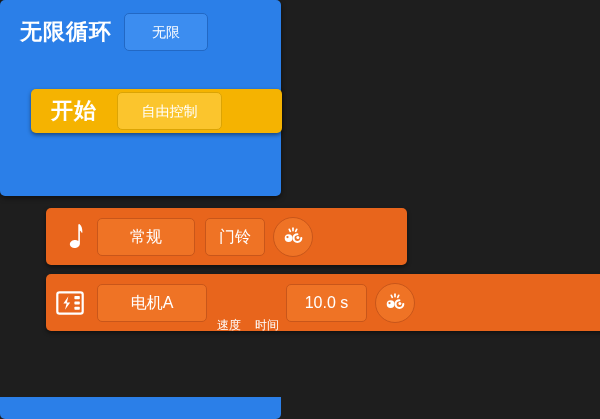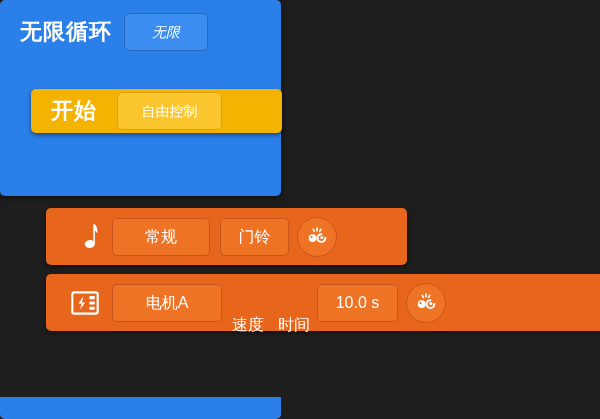--- a/index.html
+++ b/index.html
@@ -104,38 +104,37 @@
     font-weight: 700;
     letter-spacing: 1px;
   }
   #loop-header .field {
     margin-left: 12px;
     width: 84px;
     height: 38px;
     background: #3c8df0;
     border: 1px solid #2268c4;
     font-size: 14px;
-    font-style: italic;
   }
   
   #loop-footer {
     position: absolute;
     left: 0;
     bottom: 0;
     width: 281px;
     height: 22px;
     background: #2b7fe8;
     border-radius: 0 0 5px 5px;
   }
 
   
   .cmd-block {
     background: #e8651c;
     box-shadow: 0 2px 4px rgba(0,0,0,0.45);
-    padding-left: 22px;
+    padding-left: 7px;
     border-radius: 5px;
   }
   .cmd-block .field {
     background: #ef7325;
     border: 1px solid #c8561a;
     font-size: 16px;
     height: 38px;
   }
 
   #music-block {
@@ -158,28 +157,28 @@
     display: flex;
     align-items: center;
     justify-content: center;
   }
 
   .gap-sm { width: 10px; flex: 0 0 10px; }
   .gap-xs { width: 7px;  flex: 0 0 7px; }
 
   
   .w-music-kind  { width: 98px; }
-  .w-music-sound { width: 69px; }
+  .w-music-sound { width: 60px; }
   .w-motor-port  { width: 110px; }
   .w-motor-speed { width: 68px; }
   .w-motor-time  { width: 81px; text-align: center; }
 
   .inline-text {
     color: #ffffff;
-    font-size: 16px;
+    font-size: 12px;
     white-space: nowrap;
     line-height: 1;
     margin-top: 44px;
   }
 
   
   .run-btn {
     width: 38px;
     height: 38px;
     flex: 0 0 38px;

